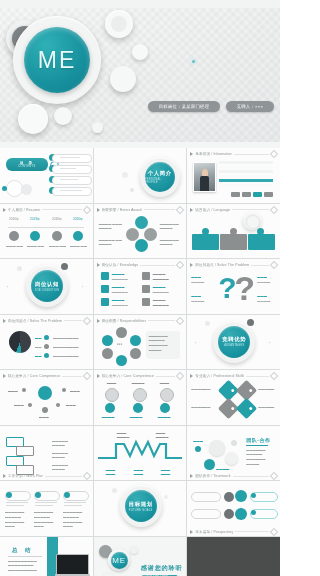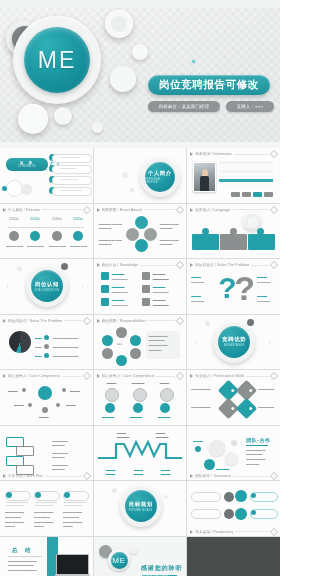--- a/index.html
+++ b/index.html
@@ -184,23 +184,20 @@
 
     <div class="circ w1"></div>
     <div class="circ w1i"></div>
     <div class="circ w2"></div>
     <div class="circ w3"></div>
     <div class="circ w4"></div>
     <div class="circ w5"></div>
     <div class="circ w6"></div>
     <div class="spark"></div>
 
-    <div class="title-pill">
-      <span>岗位竞聘报告可修改</span>
-    </div>
 
     <div class="sub-row">
       <div class="sub-pill sp1">
         <span>目标岗位：某某部门经理</span>
       </div>
       <div class="sub-pill sp2">
         <span>竞聘人：×××</span>
       </div>
     </div>
 

